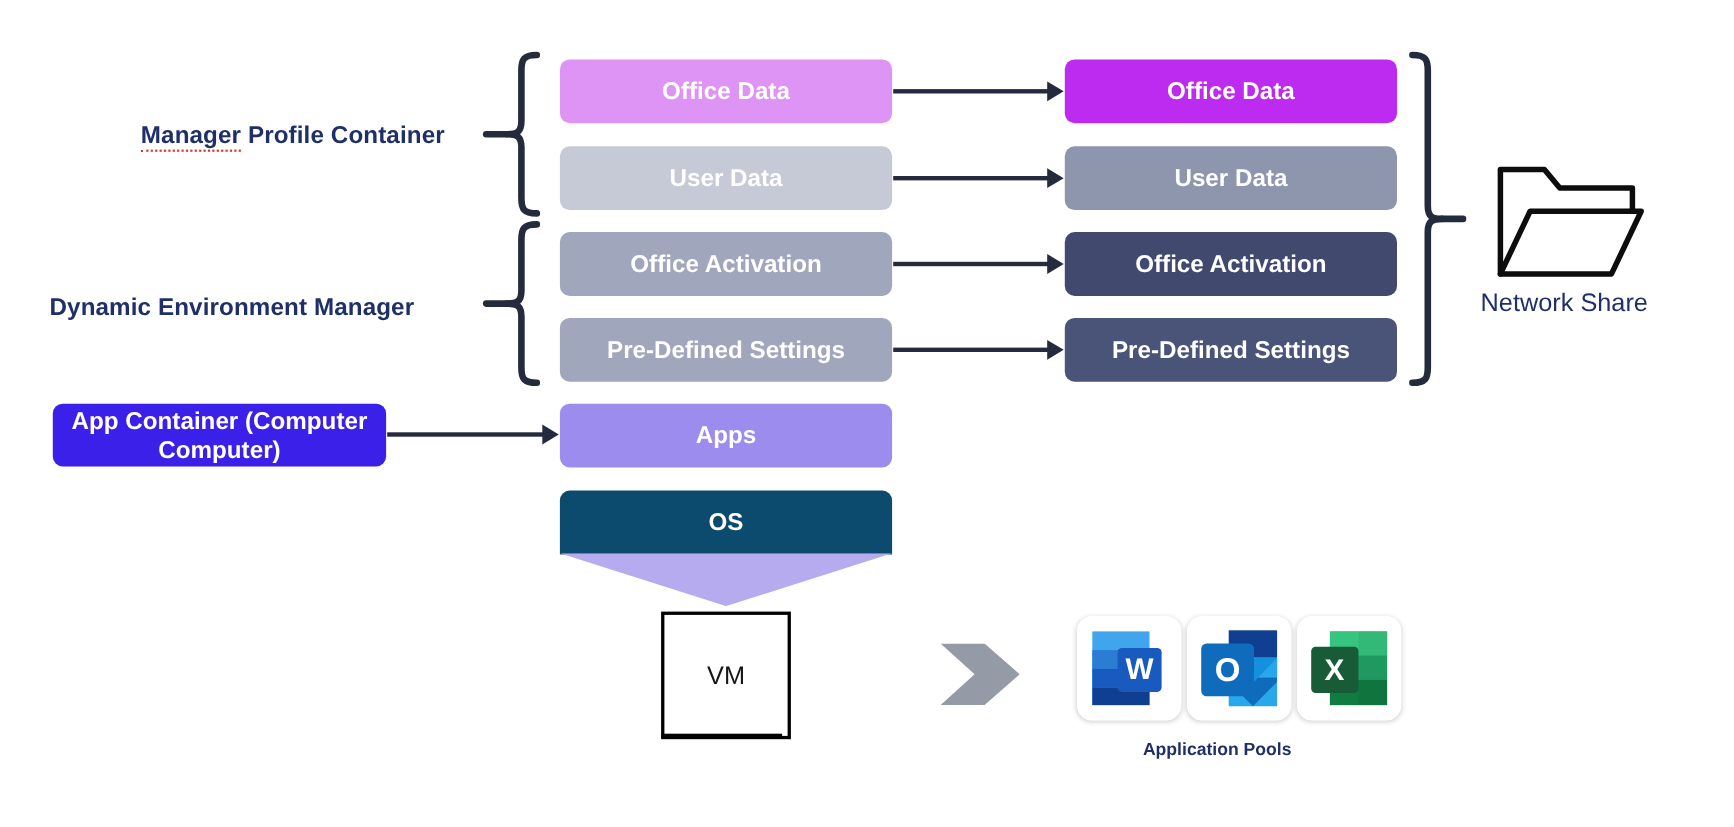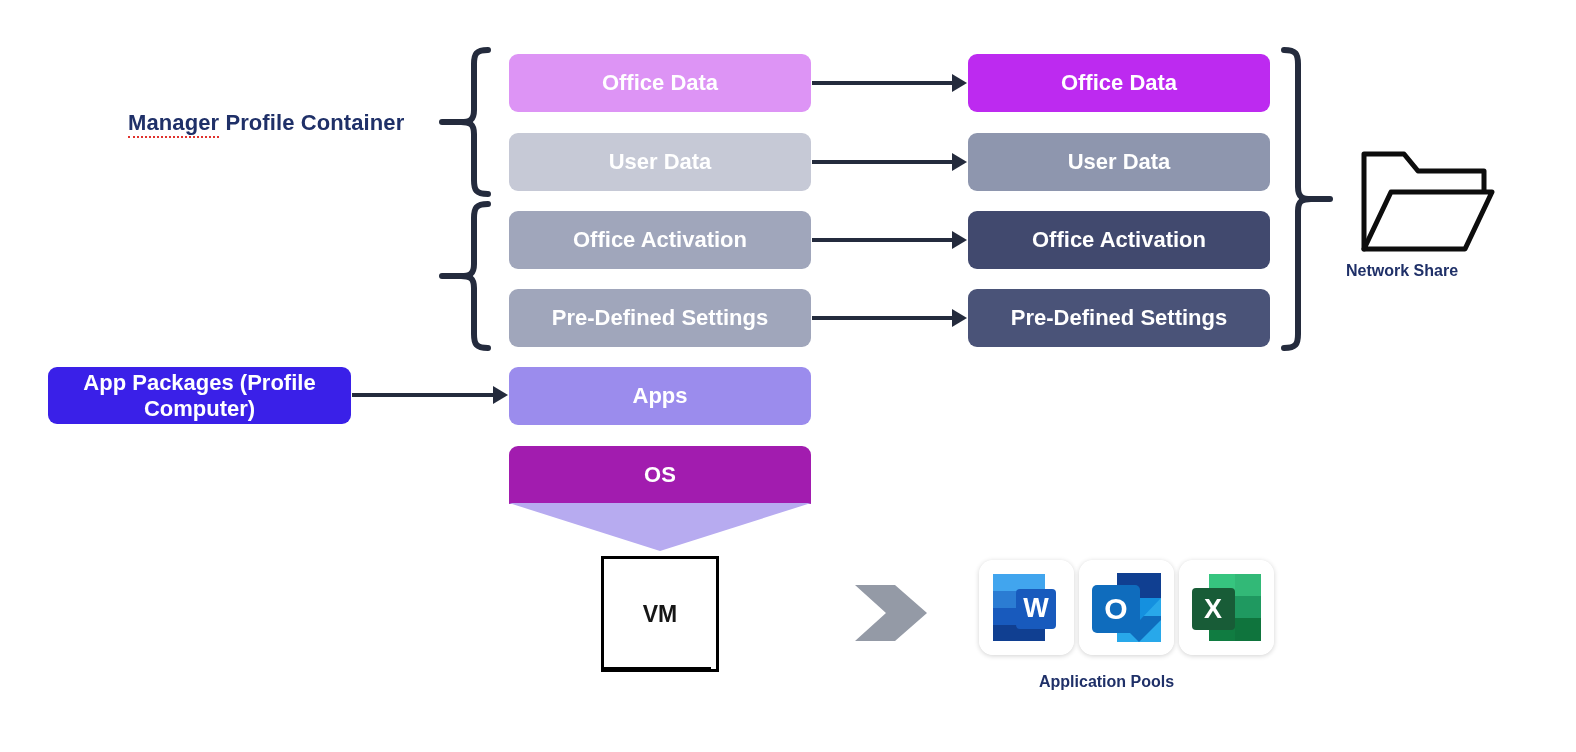--- a/index.html
+++ b/index.html
@@ -69,21 +69,21 @@
   
   .vm-box {
     border: 3px solid #000000;
     background: #ffffff;
     box-sizing: border-box;
     display: flex;
     align-items: center;
     justify-content: center;
     color: #161616;
     font-size: 23px;
-    font-weight: 700;
+    font-weight: 400;
   }
   .vm-underline {
     position: absolute;
     background: #000000;
   }
 
   
   .app-tile {
     position: absolute;
     background: #ffffff;
@@ -93,37 +93,38 @@
   }
   .app-caption {
     color: #1f3068;
     font-size: 16px;
     font-weight: 600;
     text-align: center;
     white-space: nowrap;
   }
   .share-caption {
     color: #1f3068;
-    font-size: 16px;
-    font-weight: 700;
+    font-size: 23px;
+    font-weight: 400;
     white-space: nowrap;
   }
 </style>
 </head>
 <body>
 
 <div id="canvas">
 
   <div class="abs group-label" style="left:128px; top:110px;">
     <span class="spellerr">Manager</span><span> Profile Container</span>
   </div>
 
+  <div class="abs group-label" style="left:45px; top:266px;">Dynamic Environment Manager</div>
 
   <div class="abs tile multiline" style="left:48px; top:367px; width:303px; height:57px; background:#3a20e8; border-radius:9px; flex-direction:column;">
-    <span>App Packages (Profile</span>
+    <span>App Container (Computer</span>
     <span>Computer)</span>
   </div>
 
   <div class="abs brace" style="left:438px; top:46px; width:54px; height:152px;">
     <svg width="54" height="152" viewBox="0 0 54 152">
       <path d="M50 4 C38 4 36 8 36 18 L36 64 C36 74 32 76 23 76 C32 76 36 78 36 88 L36 134 C36 144 38 148 50 148" fill="none" stroke="#242b3d" stroke-width="6" stroke-linecap="round" stroke-linejoin="round"></path>
       <path d="M23 76 L4 76" fill="none" stroke="#242b3d" stroke-width="6" stroke-linecap="round"></path>
     </svg>
   </div>
 
@@ -178,21 +179,21 @@
 
   <div class="arrow-line" style="left:812px; top:316px; width:141px;"></div>
   <div class="arrow-head" style="left:952px; top:309px;"></div>
 
   <div class="arrow-line" style="left:352px; top:393px; width:142px;"></div>
   <div class="arrow-head" style="left:493px; top:386px;"></div>
 
   <div class="abs tile" style="left:509px; top:367px; width:302px; height:58px; background:#9b8ced;">
     <span>Apps</span>
   </div>
-  <div class="abs tile" style="left:509px; top:446px; width:302px; height:58px; background:#a21caf; border-radius:9px 9px 0 0;">
+  <div class="abs tile" style="left:509px; top:446px; width:302px; height:58px; background:#0c4a6e; border-radius:9px 9px 0 0;">
     <span>OS</span>
   </div>
 
   <div class="abs" style="left:509px; top:503px; width:302px; height:48px;">
     <svg width="302" height="48" viewBox="0 0 302 48">
       <polygon points="0,0 302,0 151,48" fill="#b7abf0"></polygon>
     </svg>
   </div>
 
   <div class="abs vm-box" style="left:601px; top:556px; width:118px; height:116px;">

